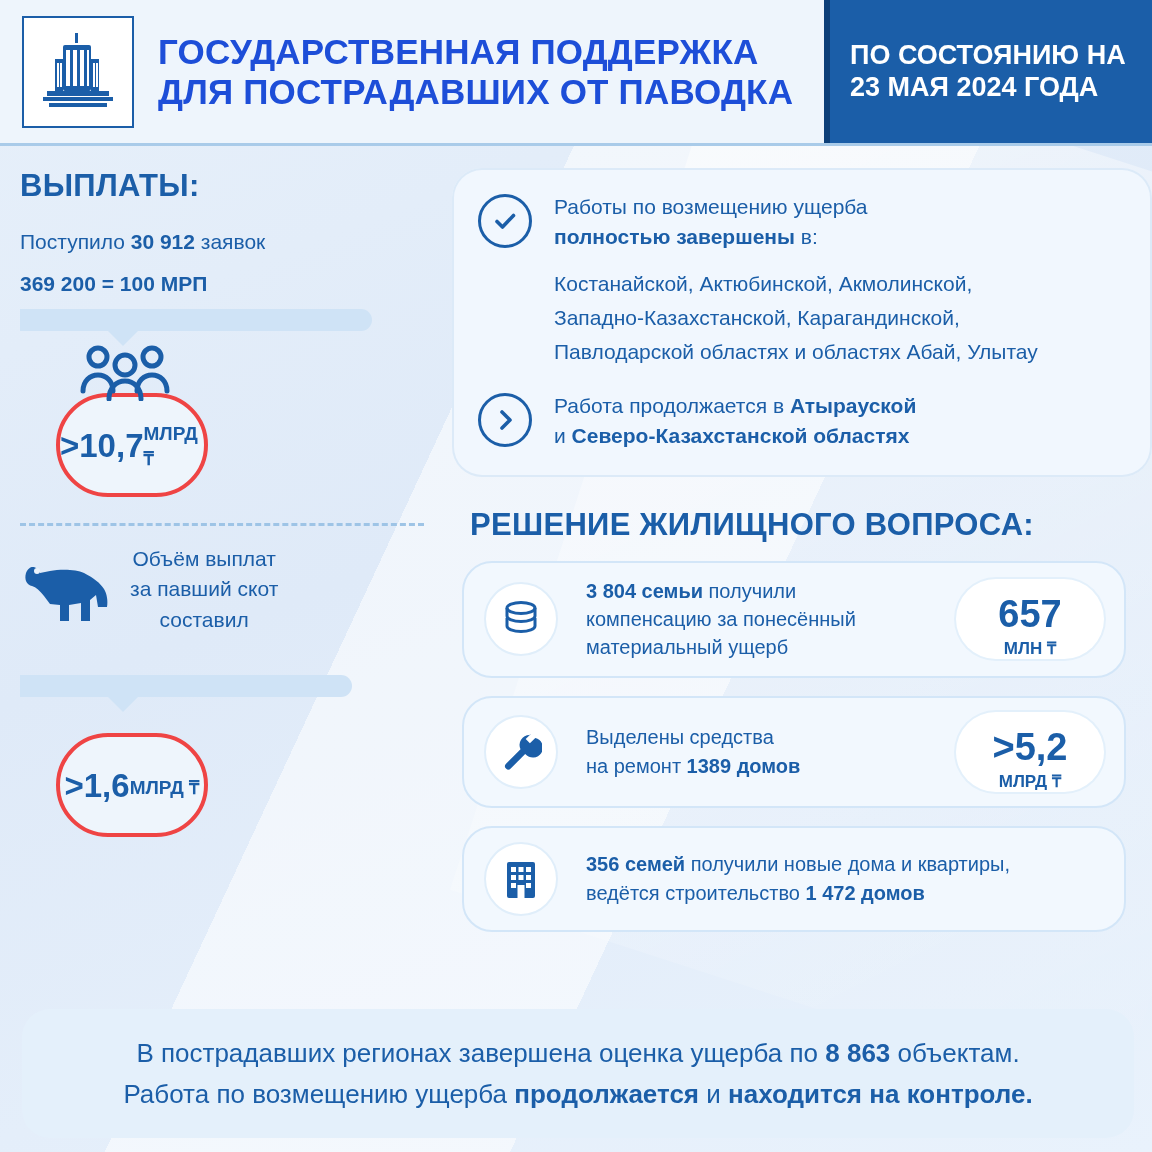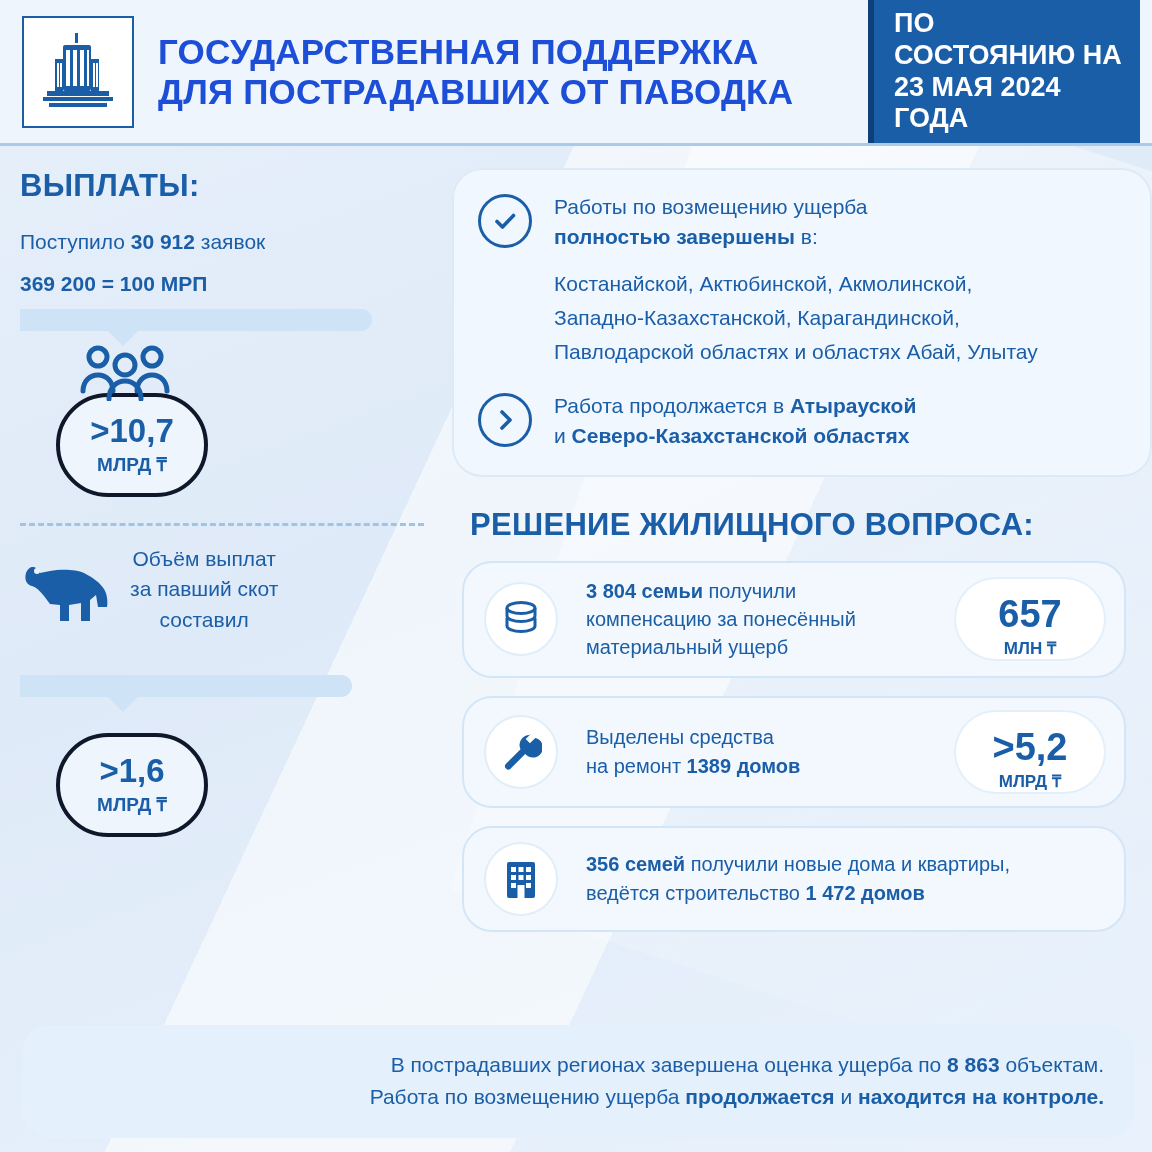--- a/index.html
+++ b/index.html
@@ -65,24 +65,24 @@
   .header-title .l2 { display: block; }
 
   .date-badge {
     background: #1b5ea8;
     color: #ffffff;
     font-weight: bold;
     font-size: 27px;
     line-height: 1.18;
     text-transform: uppercase;
     padding: 12px 18px 12px 20px;
-    margin-right: 12px;
+    margin-right: 0;
     align-self: stretch;
     display: flex; flex-direction: column; justify-content: center;
-    width: 272px;
+    width: 328px;
     border-left: 6px solid #0d3f78;
   }
   .date-badge span { display: block; }
 
   
   .main {
     position: relative;
     z-index: 2;
     padding: 22px 18px 0 20px;
     display: flex;
@@ -126,23 +126,23 @@
     position: absolute;
     left: 86px; top: 20px;
     width: 0; height: 0;
     border-left: 17px solid transparent;
     border-right: 17px solid transparent;
     border-top: 17px solid #cfe3f6;
   }
 
   .pill {
     width: 152px; height: 104px;
-    border: 4px solid #0f172a;
+    border: 4px solid #ef4444;
     border-radius: 52px;
-    display: flex; flex-direction: column;
+    display: flex; 
     align-items: center; justify-content: center;
     background: #eef5fc;
     margin-left: 36px;
   }
   .pill .big { font-size: 33px; font-weight: bold; line-height: 1; }
   .pill .small { font-size: 19px; font-weight: bold; margin-top: 4px; }
 
   .people-icon { margin-left: 58px; margin-bottom: -12px; }
 
   .divider-dash {
@@ -250,22 +250,22 @@
 
   
   .footer {
     position: absolute;
     left: 22px; right: 18px; bottom: 14px;
     z-index: 2;
     background: #e3eff c;
     background: #e4f0fb;
     border-radius: 28px;
     padding: 24px 30px;
-    text-align: right;
-    font-size: 21px;
+    text-align: center;
+    font-size: 26px;
     line-height: 1.55;
     color: #1b5ea8;
   }
   .footer b { font-weight: bold; }
 </style>
 </head>
 <body>
 
 <div class="bg-wash"></div>
 

